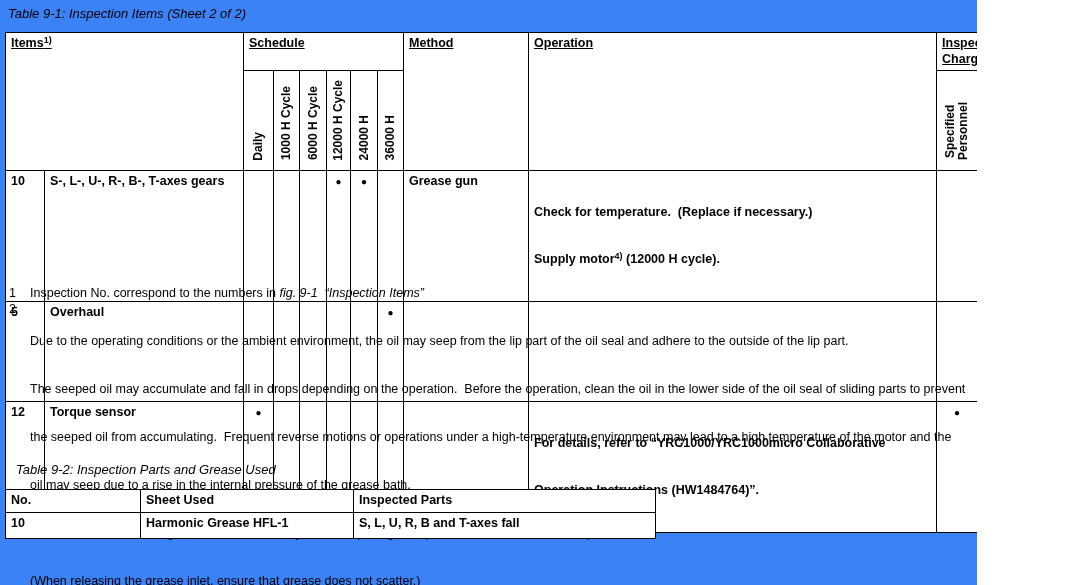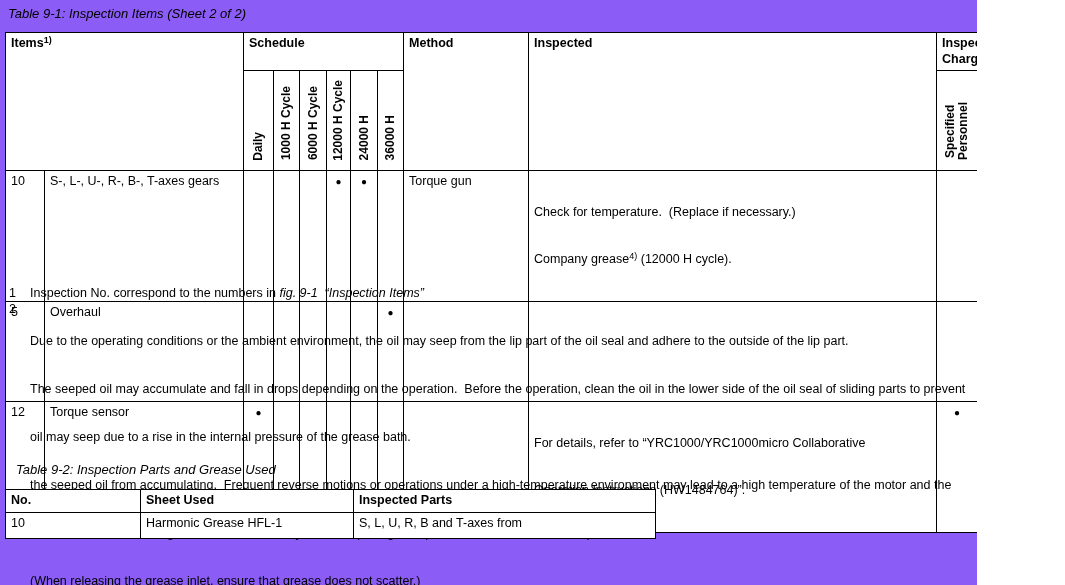--- a/index.html
+++ b/index.html
@@ -1,21 +1,21 @@
 <!DOCTYPE html>
 <html><head>
 <meta charset="utf-8">
 <style>
   * { margin: 0; padding: 0; box-sizing: border-box; }
   html, body { background: #ffffff; }
   .page {
     position: relative;
     width: 977px;
     height: 585px;
-    background: #8b5cf6;
+    background: #3b82f6;
     color: #000000;
     font-family: "Liberation Sans", sans-serif;
     overflow: hidden;
   }
   .doc-title {
     position: absolute;
     font-style: italic;
     font-size: 13px;
     color: #000000;
     white-space: pre-wrap;
@@ -29,24 +29,25 @@
 
   th, td {
     border: 1px solid #000000;
     font-size: 12.5px;
     line-height: 15.5px;
     vertical-align: top;
     text-align: left;
     padding: 3px 5px;
     white-space: pre-wrap;
     overflow: hidden;
+    font-weight: bold;
   }
   th { font-weight: bold; }
 
-  #table1 thead tr.group-row { height: 38px; }
+  #table1 thead tr.group-row { height: 38px; text-decoration: underline; }
   #table1 thead tr.rot-row   { height: 100px; }
   #table1 tbody tr.r0 { height: 45px; }
   #table1 tbody tr.r1 { height: 23px; }
   #table1 tbody tr.r2 { height: 35px; }
 
   th.rot {
     vertical-align: bottom;
     text-align: center;
     padding: 0 0 5px 0;
   }
@@ -112,21 +113,21 @@
         <col style="width:408px">
       <col style="width:41px">
         <col style="width:23px">
         <col style="width:41px">
     </colgroup>
     <thead>
       <tr class="group-row">
         <th colspan="2" rowspan="2"><span>Items</span><span class="sup">1)</span></th>
         <th colspan="6">Schedule</th>
         <th rowspan="2">Method</th>
-        <th rowspan="2">Inspected</th>
+        <th rowspan="2">Operation</th>
         <th colspan="3">Inspection Charge</th>
       </tr>
       <tr class="rot-row">
         <th class="rot"><span class="vtext">Daily</span></th>
         <th class="rot"><span class="vtext">1000 H Cycle</span></th>
         <th class="rot"><span class="vtext">6000 H Cycle</span></th>
         <th class="rot"><span class="vtext">12000 H Cycle</span></th>
         <th class="rot"><span class="vtext">24000 H</span></th>
         <th class="rot"><span class="vtext">36000 H</span></th>
         <th class="rot"><span class="vtext">Specified
@@ -139,24 +140,24 @@
     <tbody>
       <tr class="r0">
         <td>10</td>
         <td>S-, L-, U-, R-, B-, T-axes gears</td>
         <td class="dot"></td>
         <td class="dot"></td>
         <td class="dot"></td>
         <td class="dot">●</td>
         <td class="dot">●</td>
         <td class="dot"></td>
-        <td>Torque gun</td>
+        <td>Grease gun</td>
         <td>
           <div>Check for temperature.  (Replace if necessary.)</div>
-          <div><span>Company grease</span><span class="sup">4)</span><span> (12000 H cycle).</span></div>
+          <div><span>Supply motor</span><span class="sup">4)</span><span> (12000 H cycle).</span></div>
         </td>
         <td class="dot"></td>
         <td class="dot">●</td>
         <td class="dot">●</td>
       </tr>
       <tr class="r1">
         <td>5</td>
         <td>Overhaul</td>
         <td class="dot"></td>
         <td class="dot"></td>
@@ -197,22 +198,22 @@
   <div class="footnotes">
     <div class="fn">
       <span class="fn-num">1</span>
       <div class="fn-body"><span>Inspection No. correspond to the numbers in </span><span class="it">fig. 9-1  “Inspection Items”</span><span></span></div>
     </div>
     <div class="fn">
       <span class="fn-num">2</span>
       <div class="fn-body">
         <div>Due to the operating conditions or the ambient environment, the oil may seep from the lip part of the oil seal and adhere to the outside of the lip part.</div>
         <div>The seeped oil may accumulate and fall in drops depending on the operation.  Before the operation, clean the oil in the lower side of the oil seal of sliding parts to prevent</div>
+        <div>the seeped oil from accumulating.  Frequent reverse motions or operations under a high-temperature environment may lead to a high temperature of the motor and the</div>
         <div>oil may seep due to a rise in the internal pressure of the grease bath.</div>
-        <div>the seeped oil from accumulating.  Frequent reverse motions or operations under a high-temperature environment may lead to a high temperature of the motor and the</div>
         <div>In that case, release the grease inlet immediately after completing the operation to lower the internal pressure.</div>
         <div>(When releasing the grease inlet, ensure that grease does not scatter.)</div>
       </div>
     </div>
 
   </div>
 
   <div class="doc-title" id="title2">Table 9-2: Inspection Parts and Grease Used</div>
 
   <table id="table2">
@@ -225,19 +226,19 @@
       <tr>
         <th>No.</th>
         <th>Sheet Used</th>
         <th>Inspected Parts</th>
       </tr>
     </thead>
     <tbody>
       <tr>
         <td>10</td>
         <td>Harmonic Grease HFL-1</td>
-        <td>S, L, U, R, B and T-axes from</td>
+        <td>S, L, U, R, B and T-axes fall</td>
       </tr>
     </tbody>
   </table>
 
 
 </div>
 
 </body></html>

